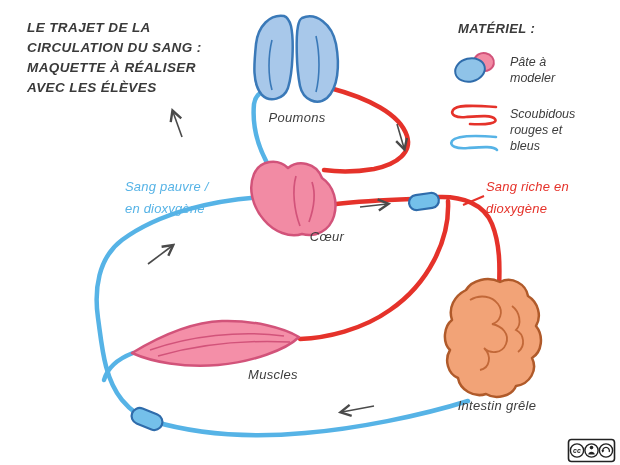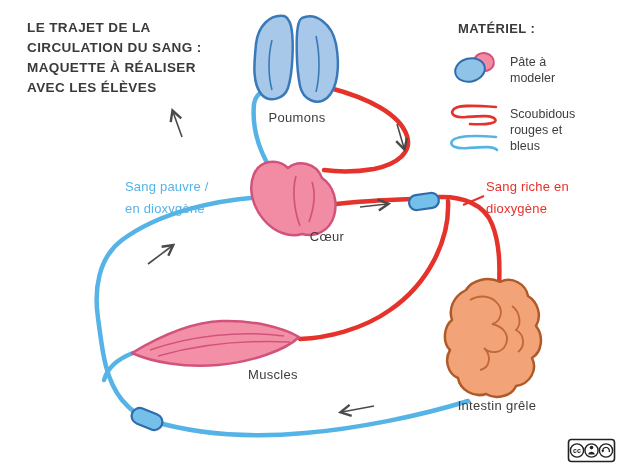--- a/index.html
+++ b/index.html
@@ -1,17 +1,17 @@
 <!DOCTYPE html>
 <html><head>
 <meta charset="utf-8">
 <style>
   html,body{margin:0;padding:0;background:#fff;}
   .stage{position:relative;width:620px;height:465px;background:#ffffff;overflow:hidden;
-         font-family:"Liberation Sans",sans-serif;}
+         font-family:"Liberation Sans",sans-serif;font-style:italic;}
   svg{position:absolute;left:0;top:0;}
   text{font-family:"Liberation Sans",sans-serif;}
   .t-title{font-size:13.5px;font-weight:600;fill:#3a3a3a;letter-spacing:.4px;}
   .t-head{font-size:13px;font-weight:600;fill:#3a3a3a;letter-spacing:.4px;}
   .t-organ{font-size:13px;fill:#3d3d3d;letter-spacing:.3px;}
   .t-legend{font-size:12.5px;fill:#3d3d3d;}
   .t-blue{font-size:13px;fill:#56b3e6;letter-spacing:.2px;}
   .t-red{font-size:13px;fill:#e5322a;letter-spacing:.2px;}
   .t-cc{font-size:7px;font-weight:bold;fill:#222;}
   .vessel-blue{stroke:#56b3e6;stroke-width:4.5;fill:none;stroke-linecap:round;}

